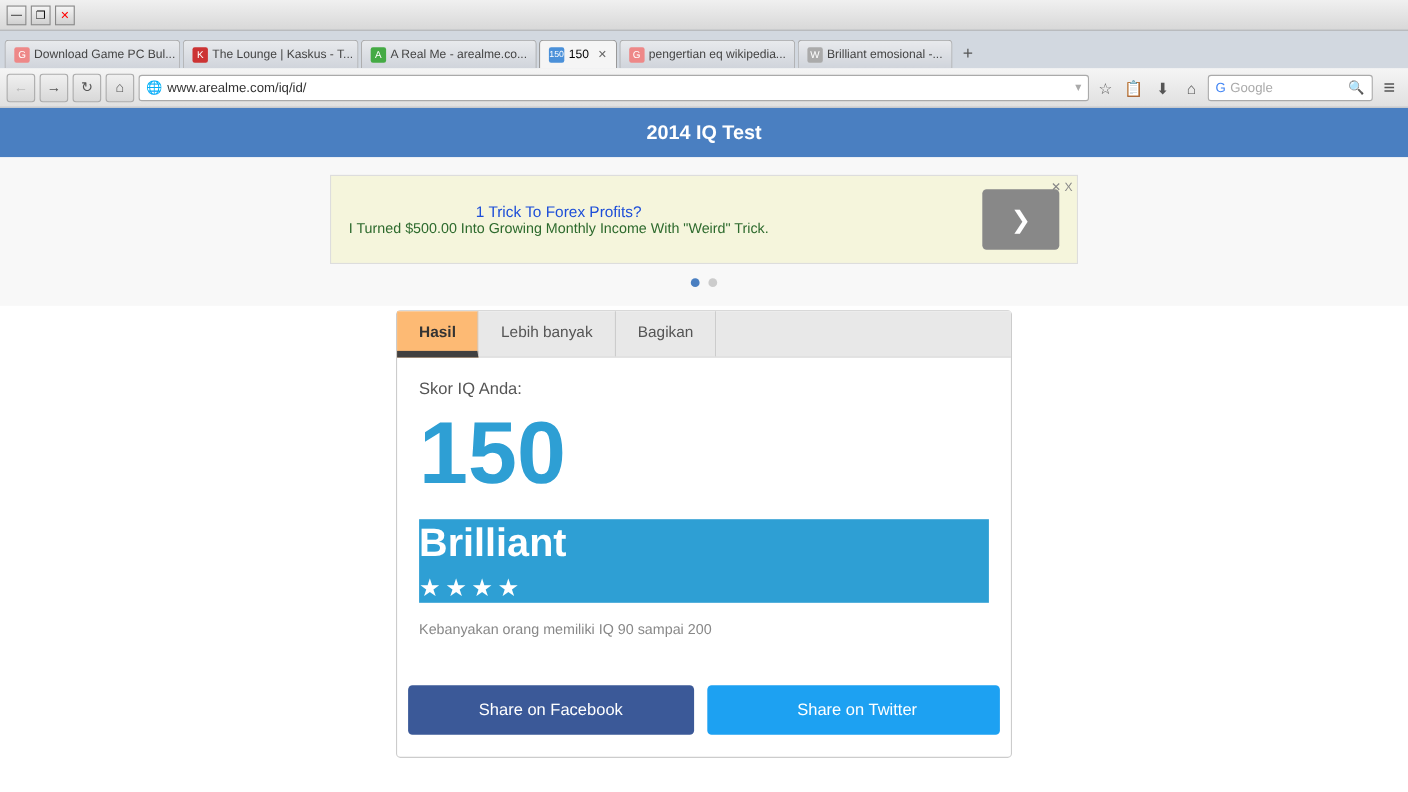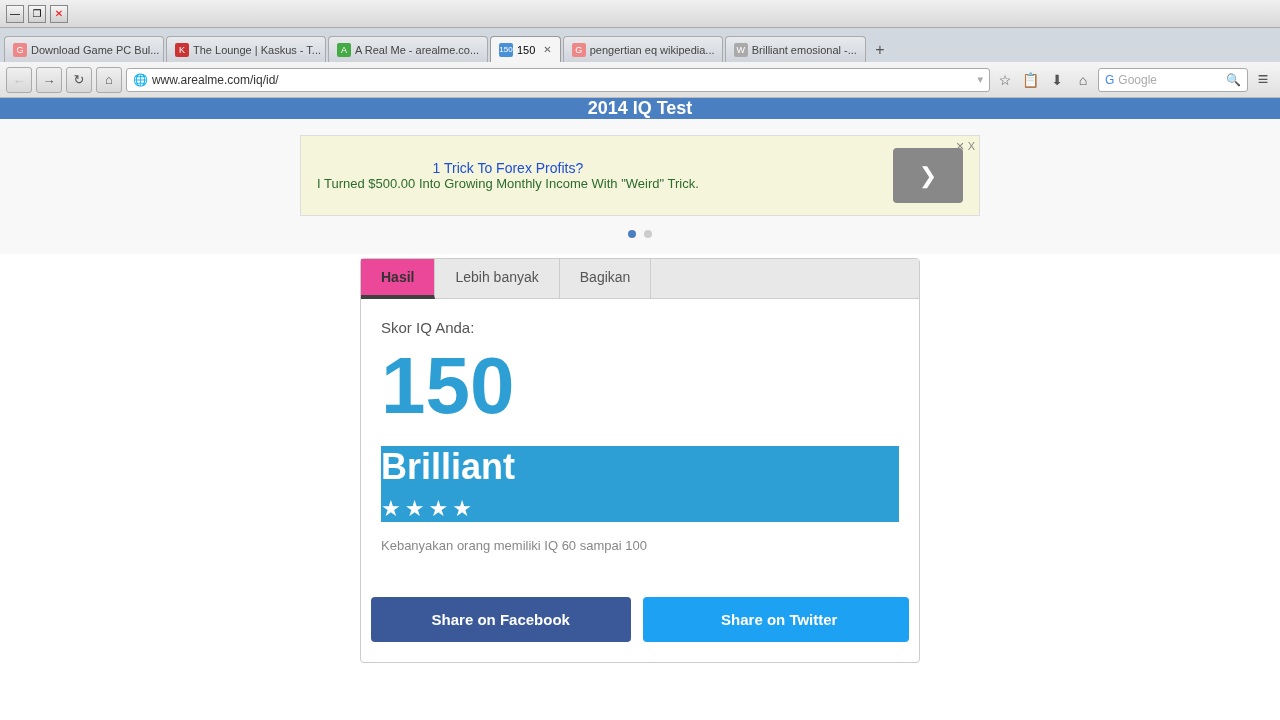--- a/index.html
+++ b/index.html
@@ -127,20 +127,21 @@
       display: flex;
       align-items: center;
       padding: 0 6px;
       font-size: 12px;
     }
 
     
     .site-header {
       background: #4a7fc1;
       text-align: center;
+      padding: 12px;
       color: white;
       font-size: 18px;
       font-weight: bold;
     }
 
     
     .ad-banner {
       background: #f5f5dc;
       border: 1px solid #ddd;
       margin: 8px auto;
@@ -186,24 +187,24 @@
     }
     .card-tab {
       padding: 10px 20px;
       font-size: 14px;
       color: #555;
       cursor: pointer;
       border-right: 1px solid #ccc;
       background: #e8e8e8;
     }
     .card-tab.active {
-      background: #ec4899;
+      background: #fdba74;
       color: #333;
       font-weight: bold;
-      border-bottom: 4px solid #404040;
+      border-bottom: 6px solid #404040;
       margin-bottom: -1px;
     }
     .card-tab-spacer {
       flex: 1;
       background: #e8e8e8;
     }
 
     
     .card-body { padding: 20px; }
 
@@ -243,21 +244,21 @@
       gap: 12px;
       justify-content: center;
       padding: 0 10px 20px;
     }
     .share-btn {
       flex: 1;
       padding: 14px 10px;
       border: none;
       color: white;
       font-size: 15px;
-      font-weight: bold;
+      font-weight: normal;
       cursor: pointer;
       border-radius: 4px;
     }
     .share-facebook { background: #3b5998; }
     .share-twitter { background: #1da1f2; padding-left: 17px; }
 
     .page-wrapper {
       height: calc(720px - 98px);
       overflow-y: auto;
       background: white;
@@ -367,21 +368,21 @@
 
     <div class="card-body">
       <div class="score-label">Skor IQ Anda:</div>
       <div class="score-number">150</div>
 
       <div class="result-banner">
         <div class="result-title">Brilliant</div>
         <div class="result-stars">★★★★</div>
       </div>
 
-      <div class="result-description">Kebanyakan orang memiliki IQ 60 sampai 100</div>
+      <div class="result-description">Kebanyakan orang memiliki IQ 90 sampai 200</div>
     </div>
 
     <div class="share-buttons">
       <button class="share-btn share-facebook">Share on Facebook</button>
       <button class="share-btn share-twitter">Share on Twitter</button>
     </div>
   </div>
 </div>
 
 </body></html>

